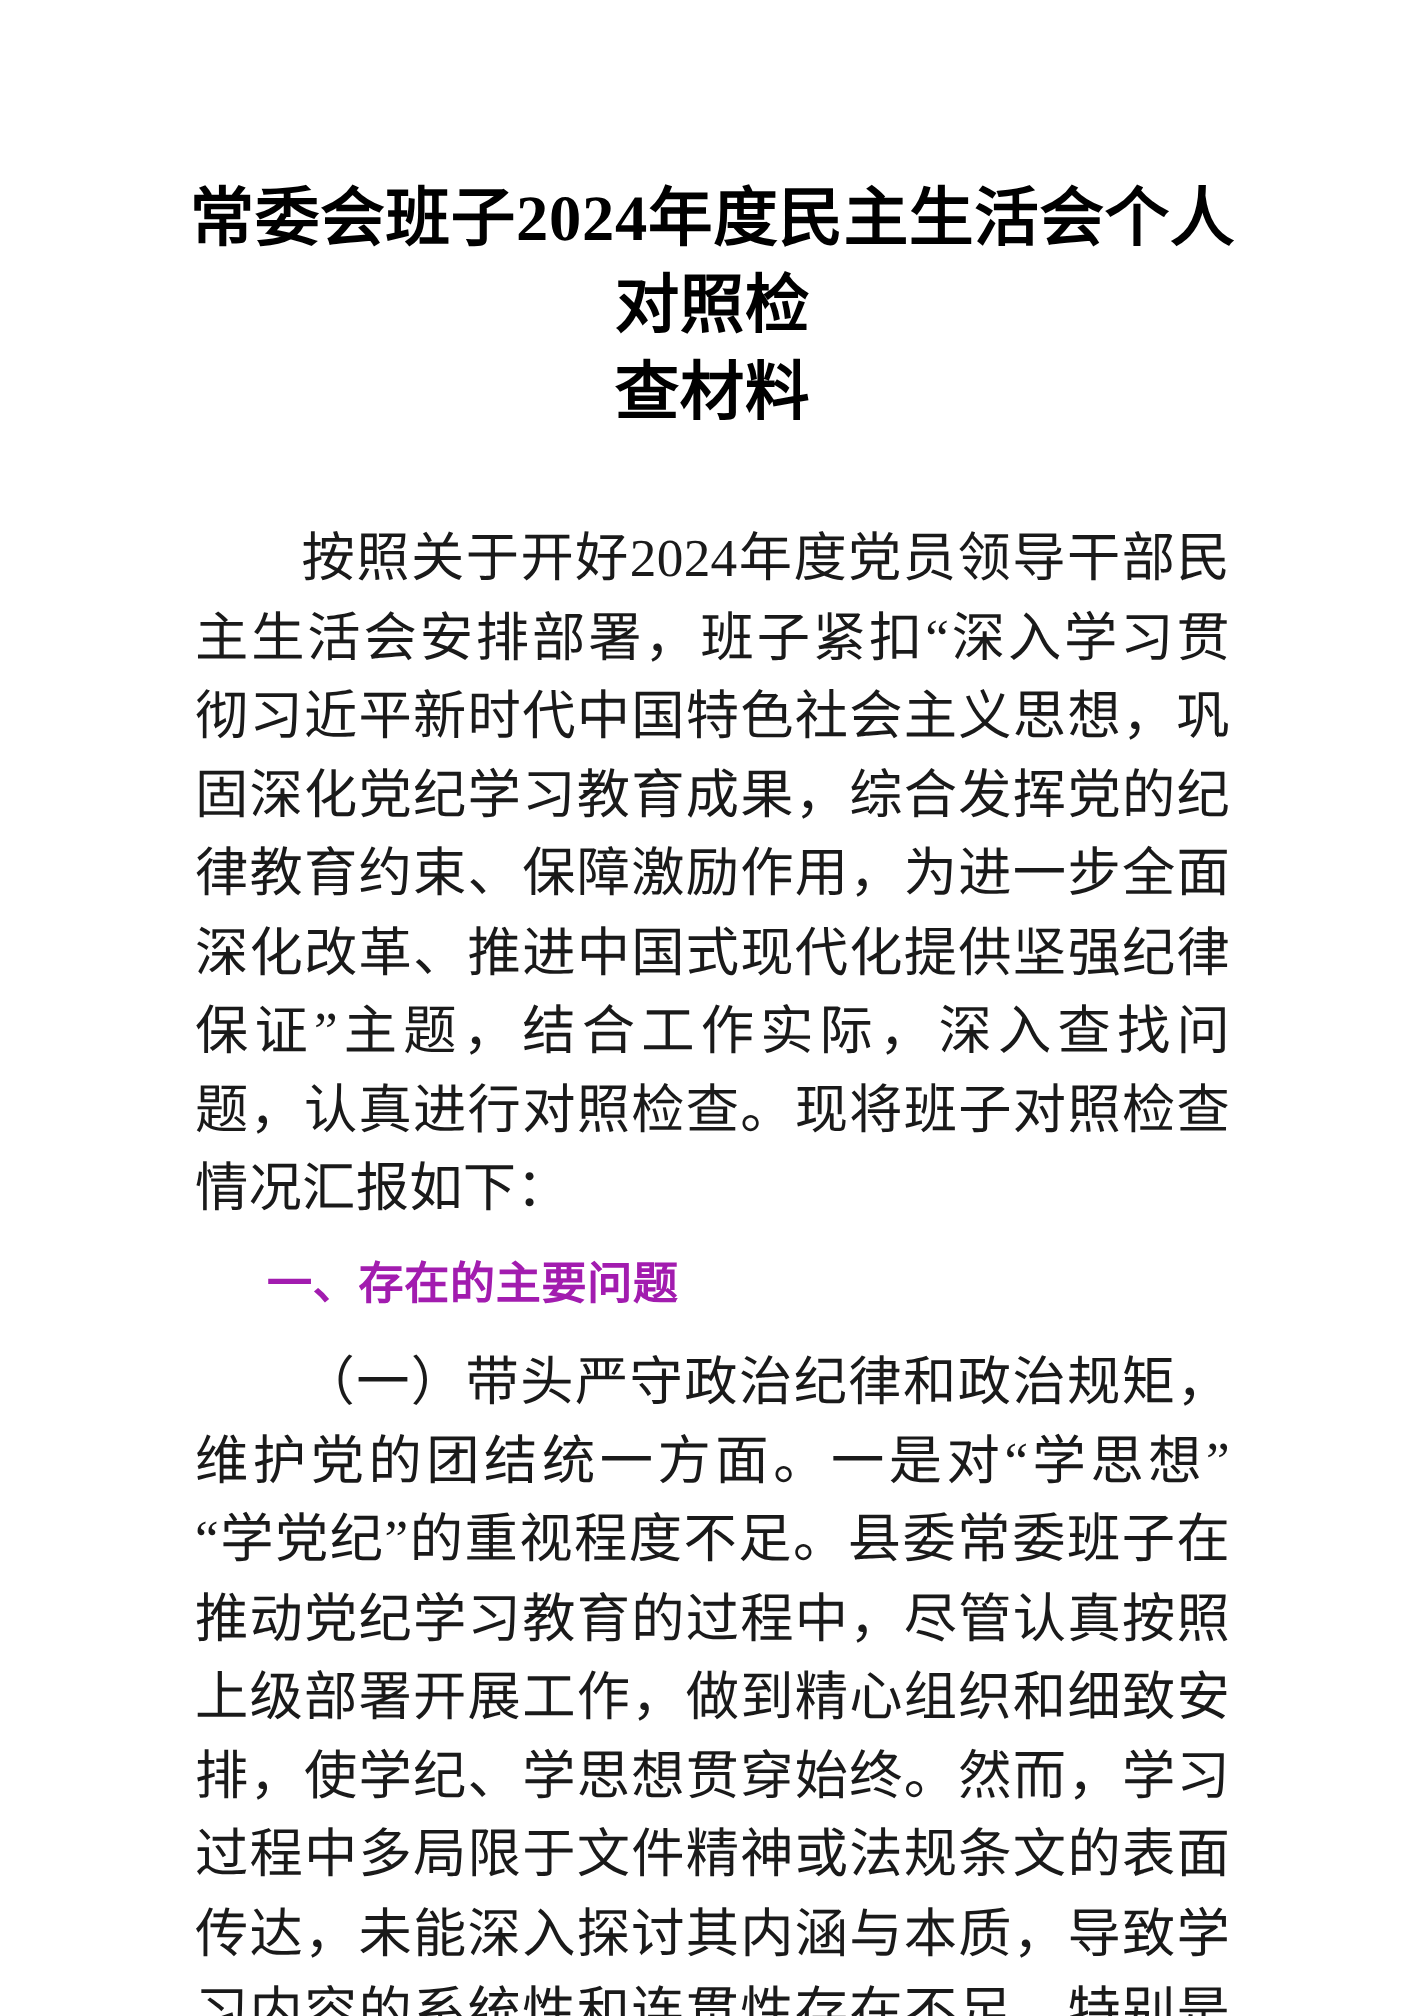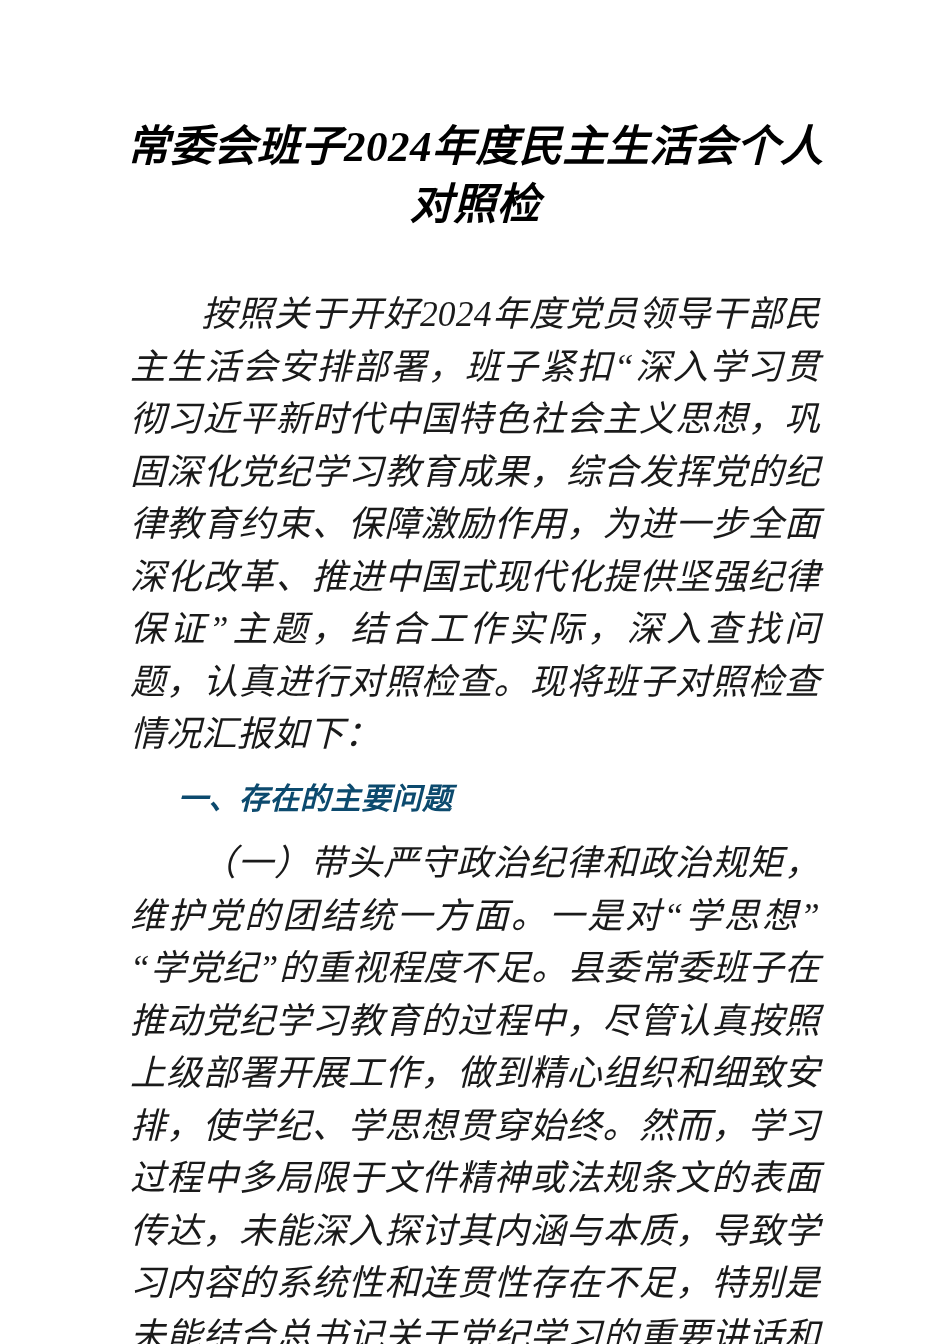--- a/index.html
+++ b/index.html
@@ -17,21 +17,20 @@
     -webkit-font-smoothing: antialiased;
   }
 
   .page {
     position: relative;
     width: 950px;
     height: 1204px;
     box-sizing: border-box;
     padding: 118px 118px 0 118px;
     background: #ffffff;
-    font-style: italic;
   }
 
   
   .doc-title {
     margin: 0;
     padding: 0;
     text-align: center;
     font-family: "Liberation Serif", "DejaVu Serif", serif;
     font-weight: bold;
     font-size: 43px;
@@ -64,36 +63,37 @@
   
   .section-heading {
     margin: 0;
     padding: 0;
     font-family: "Liberation Sans", "DejaVu Sans", sans-serif;
     font-weight: bold;
     font-size: 30px;
     line-height: 52.5px;
     text-indent: 60px;
     letter-spacing: 0.5px;
-    color: #0c4a6e;
+    color: #a21caf;
     word-break: break-all;
   }
 
   
   .overflow-clip {
     overflow: hidden;
   }
 </style>
 </head>
 <body>
 
 <div class="page">
 
   <h1 class="doc-title">
     <span>常委会班子2024年度民主生活会个人对照检</span><br>
+    <span>查材料</span>
   </h1>
 
   <div class="title-gap"></div>
 
   <p class="body-para">按照关于开好2024年度党员领导干部民主生活会安排部署，班子紧扣“深入学习贯彻习近平新时代中国特色社会主义思想，巩固深化党纪学习教育成果，综合发挥党的纪律教育约束、保障激励作用，为进一步全面深化改革、推进中国式现代化提供坚强纪律保证”主题，结合工作实际，深入查找问题，认真进行对照检查。现将班子对照检查情况汇报如下：</p>
 
   <p class="section-heading">一、存在的主要问题</p>
 
   <div class="overflow-clip">
     <p class="body-para">（一）带头严守政治纪律和政治规矩，维护党的团结统一方面。一是对“学思想”“学党纪”的重视程度不足。县委常委班子在推动党纪学习教育的过程中，尽管认真按照上级部署开展工作，做到精心组织和细致安排，使学纪、学思想贯穿始终。然而，学习过程中多局限于文件精神或法规条文的表面传达，未能深入探讨其内涵与本质，导致学习内容的系统性和连贯性存在不足，特别是未能结合总书记关于党纪学习的重要讲话和指示进行全面学习。二是请示报告纪律执行不到位。虽然县委常委班子能够维护政治纪律和规矩，但在具体执行上存在不足。在请示报告制度落实中，某些同志缺乏执行到位的自觉性，时常出现报告不及时或遗漏的情况。譬如，在某次地区重大项目推进过程中，相关负责同志未能及时上报项目进展，从而对上级决策科学性产生了负面影响。三是执行上级决策部署</p>

